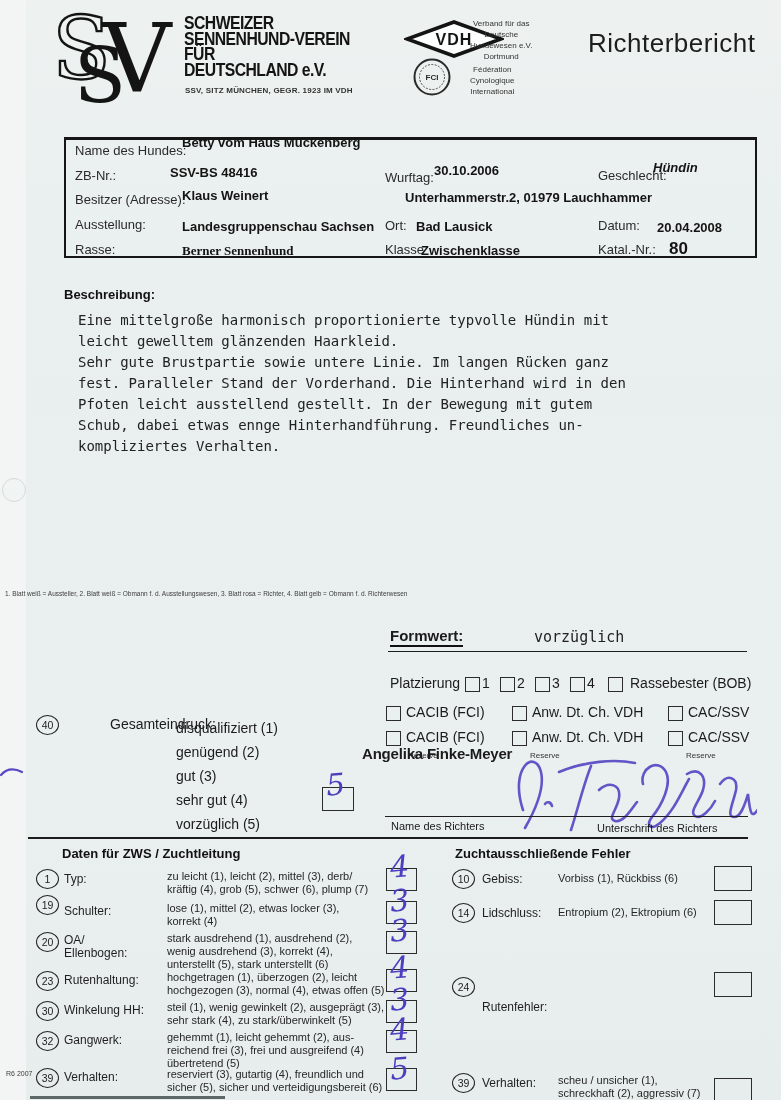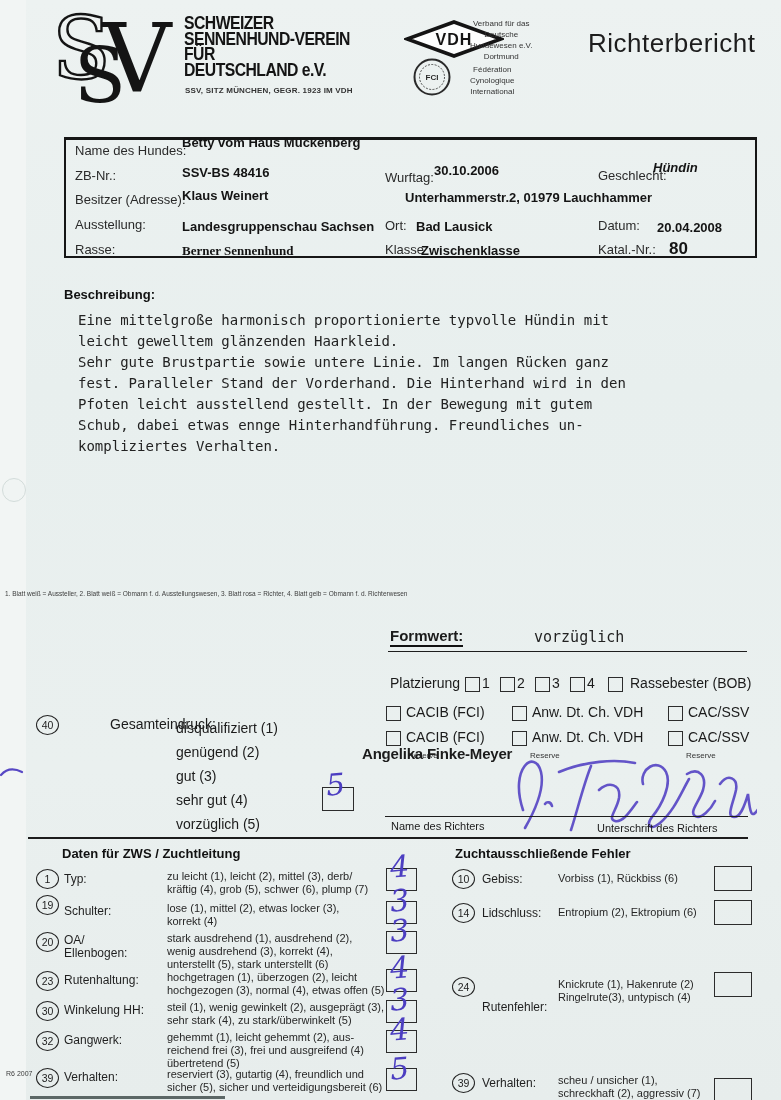--- a/index.html
+++ b/index.html
@@ -85,21 +85,21 @@
   </div>
 
   <div class="abs" style="left:588px;top:28px;font-size:26px;color:#1d1d1d;letter-spacing:.5px;">Richterbericht</div>
 
   <div class="abs" style="left:64px;top:137px;width:689px;height:116px;border:2px solid #161616;border-top-width:3px;"></div>
 
   <span class="abs lbl" style="left:75px;top:143px;">Name des Hundes:</span>
   <span class="abs val" style="left:182px;top:135px;">Betty vom Haus Mückenberg</span>
 
   <span class="abs lbl" style="left:75px;top:168px;">ZB-Nr.:</span>
-  <span class="abs val" style="left:182px;top:165px;">SSV-BS 48416</span>
+  <span class="abs val" style="left:170px;top:165px;">SSV-BS 48416</span>
   <span class="abs lbl" style="left:385px;top:170px;">Wurftag:</span>
   <span class="abs val" style="left:434px;top:163px;">30.10.2006</span>
   <span class="abs lbl" style="left:598px;top:168px;">Geschlecht:</span>
   <span class="abs val" style="left:653px;top:160px;font-style:italic;">Hündin</span>
 
   <span class="abs lbl" style="left:75px;top:192px;">Besitzer (Adresse):</span>
   <span class="abs val" style="left:182px;top:188px;">Klaus Weinert</span>
   <span class="abs val" style="left:405px;top:190px;">Unterhammerstr.2, 01979 Lauchhammer</span>
 
   <span class="abs lbl" style="left:75px;top:217px;">Ausstellung:</span>
@@ -254,22 +254,20 @@
   <div class="abs opt pre" style="left:558px;top:872px;width:160px;">Vorbiss (1), Rückbiss (6)</div>
   <span class="abs scorebox" style="left:714px;top:866px;width:36px;height:23px;"></span>
 
   <div class="abs circ" style="left:452px;top:903px;">14</div>
   <span class="abs itemlbl" style="left:482px;top:906px;">Lidschluss:</span>
   <div class="abs opt pre" style="left:558px;top:906px;width:170px;">Entropium (2), Ektropium (6)</div>
   <span class="abs scorebox" style="left:714px;top:900px;width:36px;height:23px;"></span>
 
   <div class="abs circ" style="left:452px;top:977px;">24</div>
   <span class="abs itemlbl" style="left:482px;top:980px;margin-top:20px;">Rutenfehler:</span>
-  <div class="abs opt pre" style="left:558px;top:978px;width:170px;">Knickrute (1), Hakenrute (2)
-Ringelrute(3), untypisch (4)</div>
   <span class="abs scorebox" style="left:714px;top:972px;width:36px;height:23px;"></span>
 
   <div class="abs circ" style="left:452px;top:1073px;">39</div>
   <span class="abs itemlbl" style="left:482px;top:1076px;">Verhalten:</span>
   <div class="abs opt pre" style="left:558px;top:1074px;width:170px;">scheu / unsicher (1),
 schreckhaft (2), aggressiv (7)</div>
   <span class="abs scorebox" style="left:714px;top:1078px;width:36px;height:22px;"></span>
 
 </div>
 

